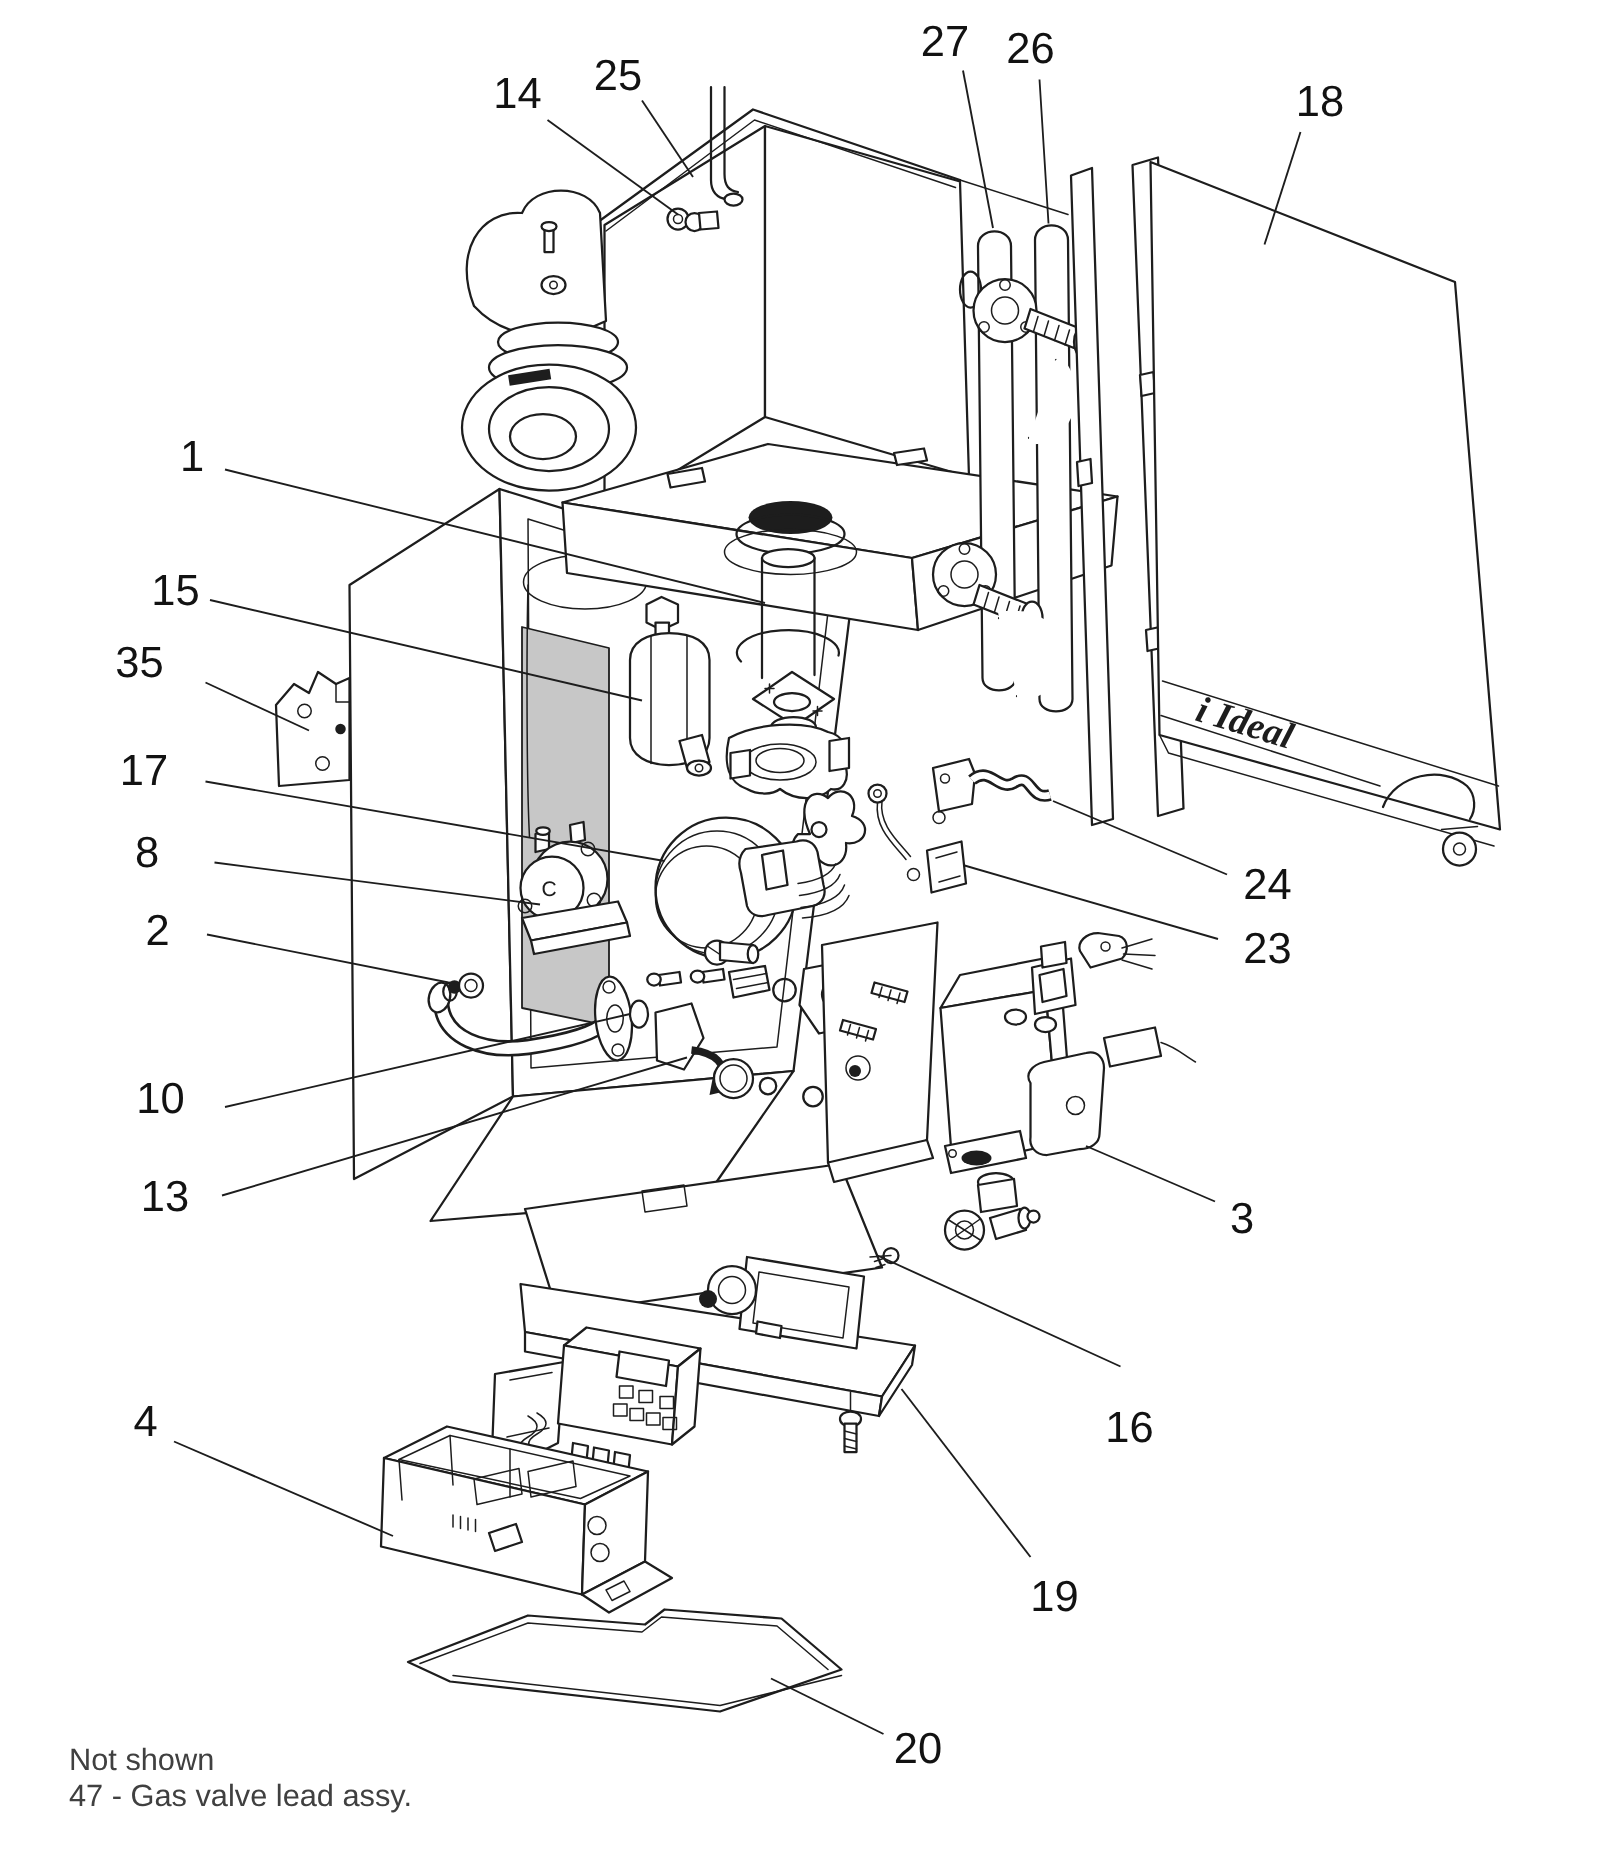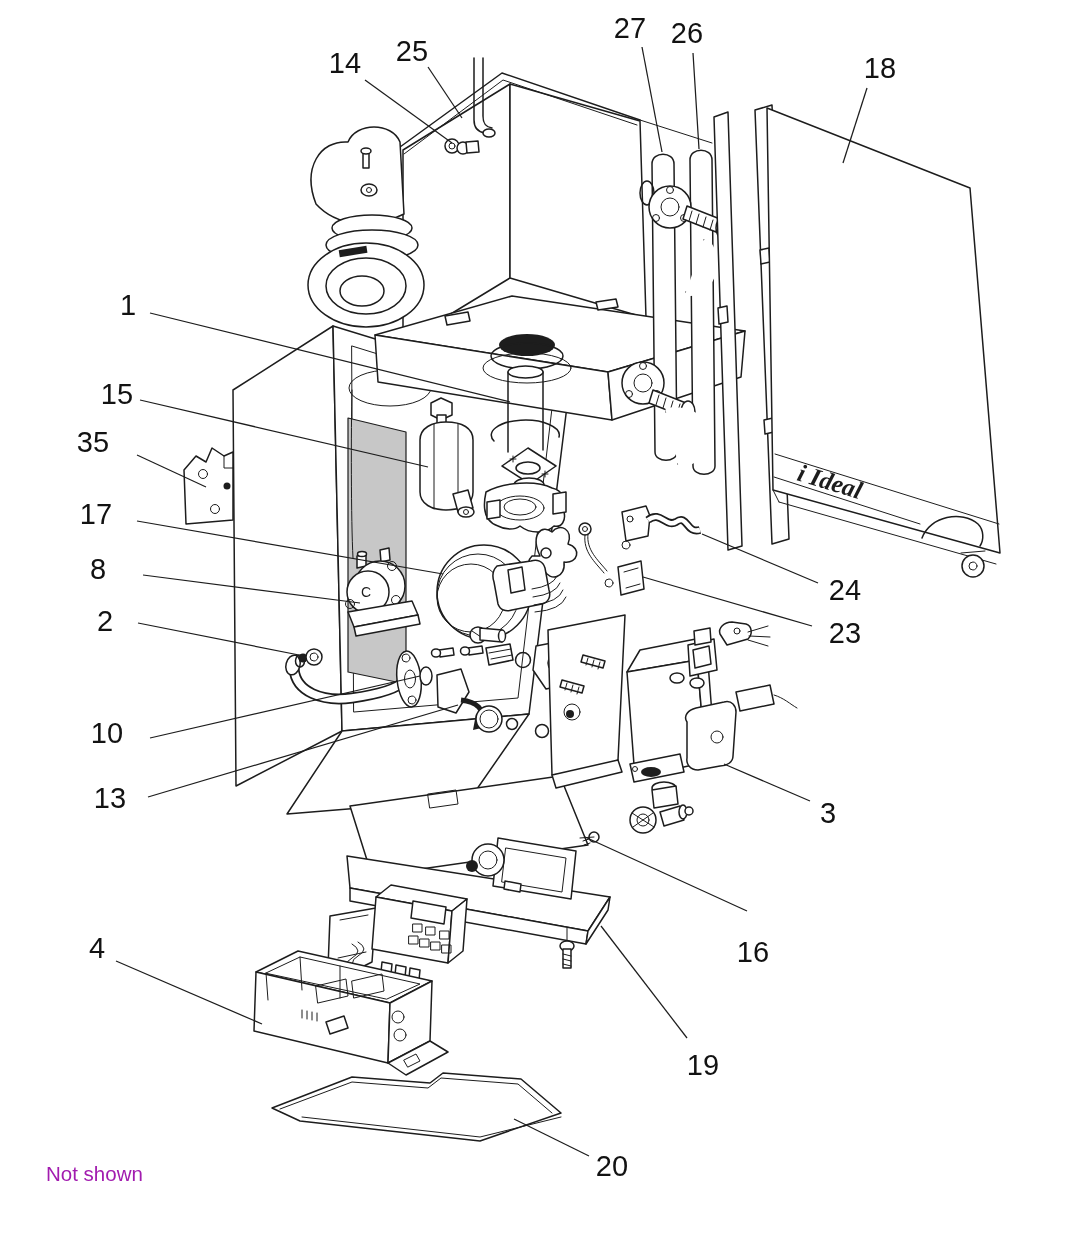--- a/index.html
+++ b/index.html
@@ -10,21 +10,21 @@
   svg{display:block;}
   .ln{fill:none;stroke:var(--line);stroke-width:1.5;stroke-linejoin:round;stroke-linecap:round;}
   .wh{fill:#ffffff;stroke:var(--line);stroke-width:1.5;stroke-linejoin:round;stroke-linecap:round;}
   .gr{fill:var(--shade);stroke:var(--line);stroke-width:1.2;stroke-linejoin:round;}
   .dk{fill:var(--dark);stroke:none;}
   .thin{stroke-width:1;}
   .leader{stroke:var(--line);stroke-width:1.25;fill:none;}
   .callout{font-family:"Liberation Sans",sans-serif;font-size:29px;fill:var(--label);text-anchor:middle;}
   .logo{font-family:"Liberation Serif",serif;font-style:italic;font-weight:bold;font-size:25px;fill:var(--line);}
   .pumpc{font-family:"Liberation Sans",sans-serif;font-size:14px;fill:var(--line);}
-  .notes{position:absolute;left:46px;top:1162px;font-size:20.5px;line-height:24px;color:#a21caf;}
+  .notes{position:absolute;left:46px;top:1162px;font-size:20.5px;line-height:24px;color:#404040;}
   .notes div{white-space:nowrap;}
 </style>
 </head>
 <body>
 
 <div id="stage">
 <svg id="art" viewBox="0 0 1073 1250" width="1073" height="1250">
 
   <g>
     <polygon class="wh" points="233,390 333,326 342,731 236,786"></polygon>
@@ -381,13 +381,14 @@
         <line x1="116" y1="961" x2="262" y2="1024" class="leader"></line>
         <text x="97" y="948" class="callout" dominant-baseline="central">4</text>
         <line x1="589" y1="1156" x2="514" y2="1119" class="leader"></line>
         <text x="612" y="1166" class="callout" dominant-baseline="central">20</text>
       </g>
 </svg>
 </div>
 
 <div class="notes">
   <div>Not shown</div>
+  <div>47 - Gas valve lead assy.</div>
 </div>
 
 </body></html>

